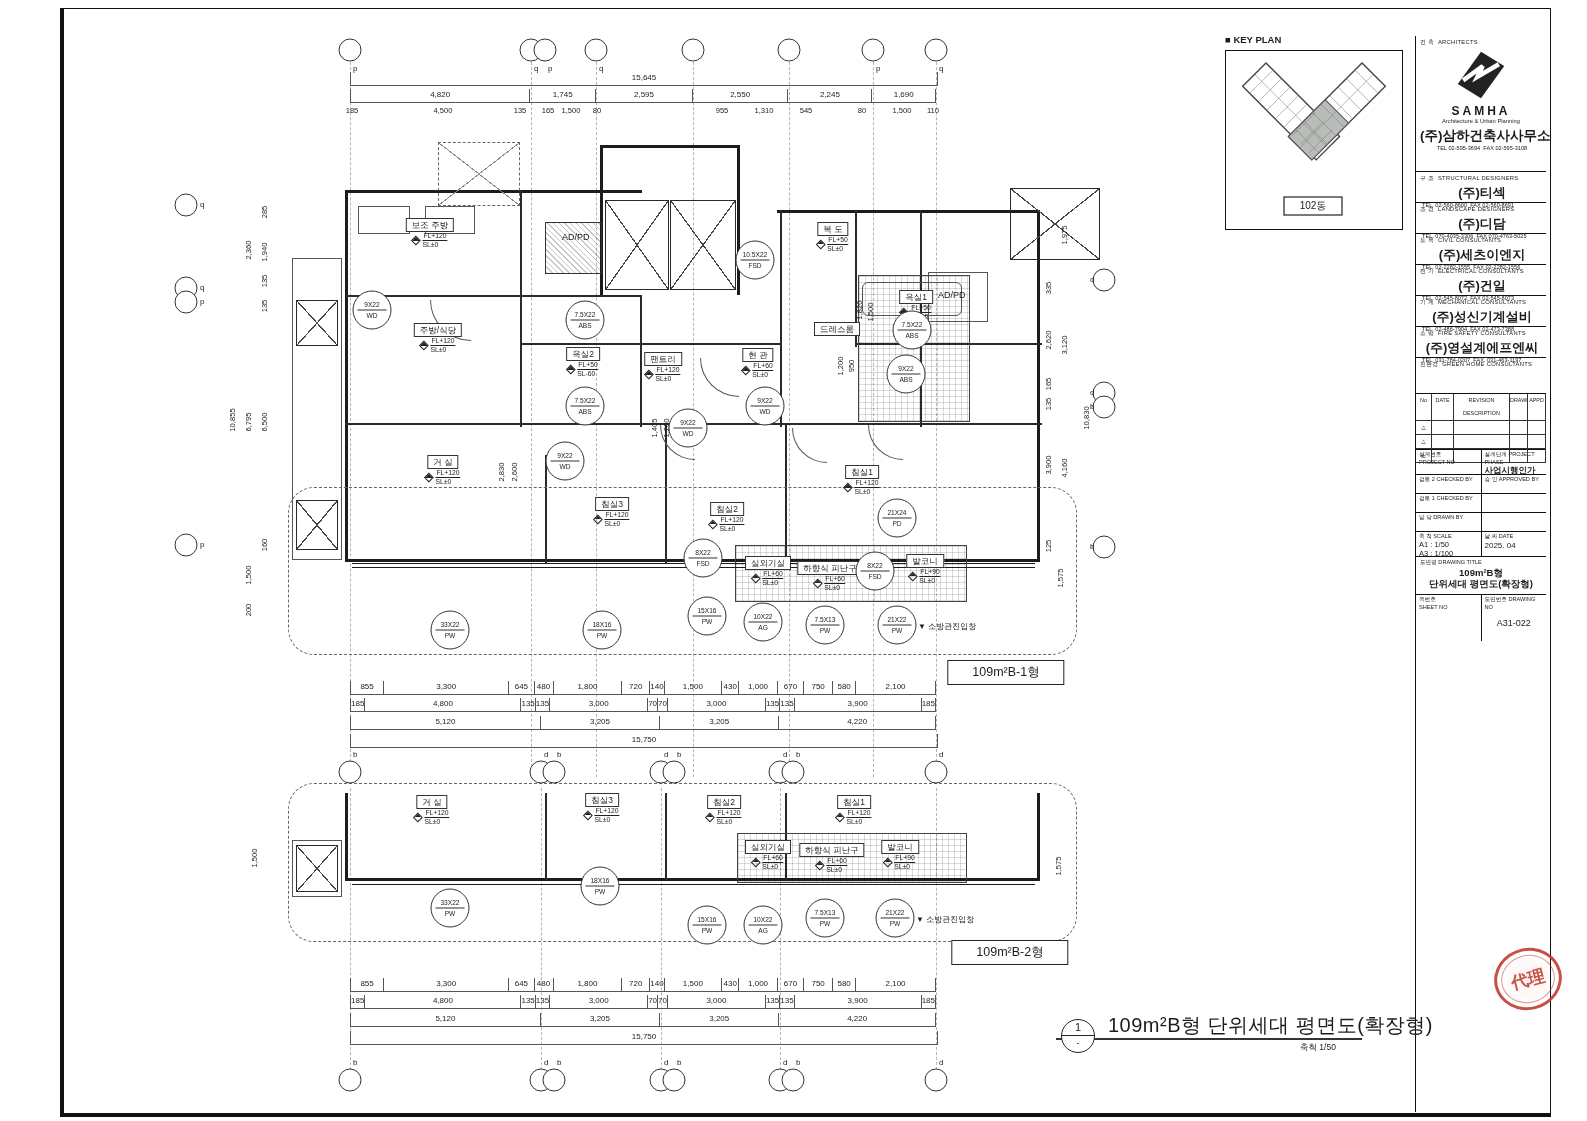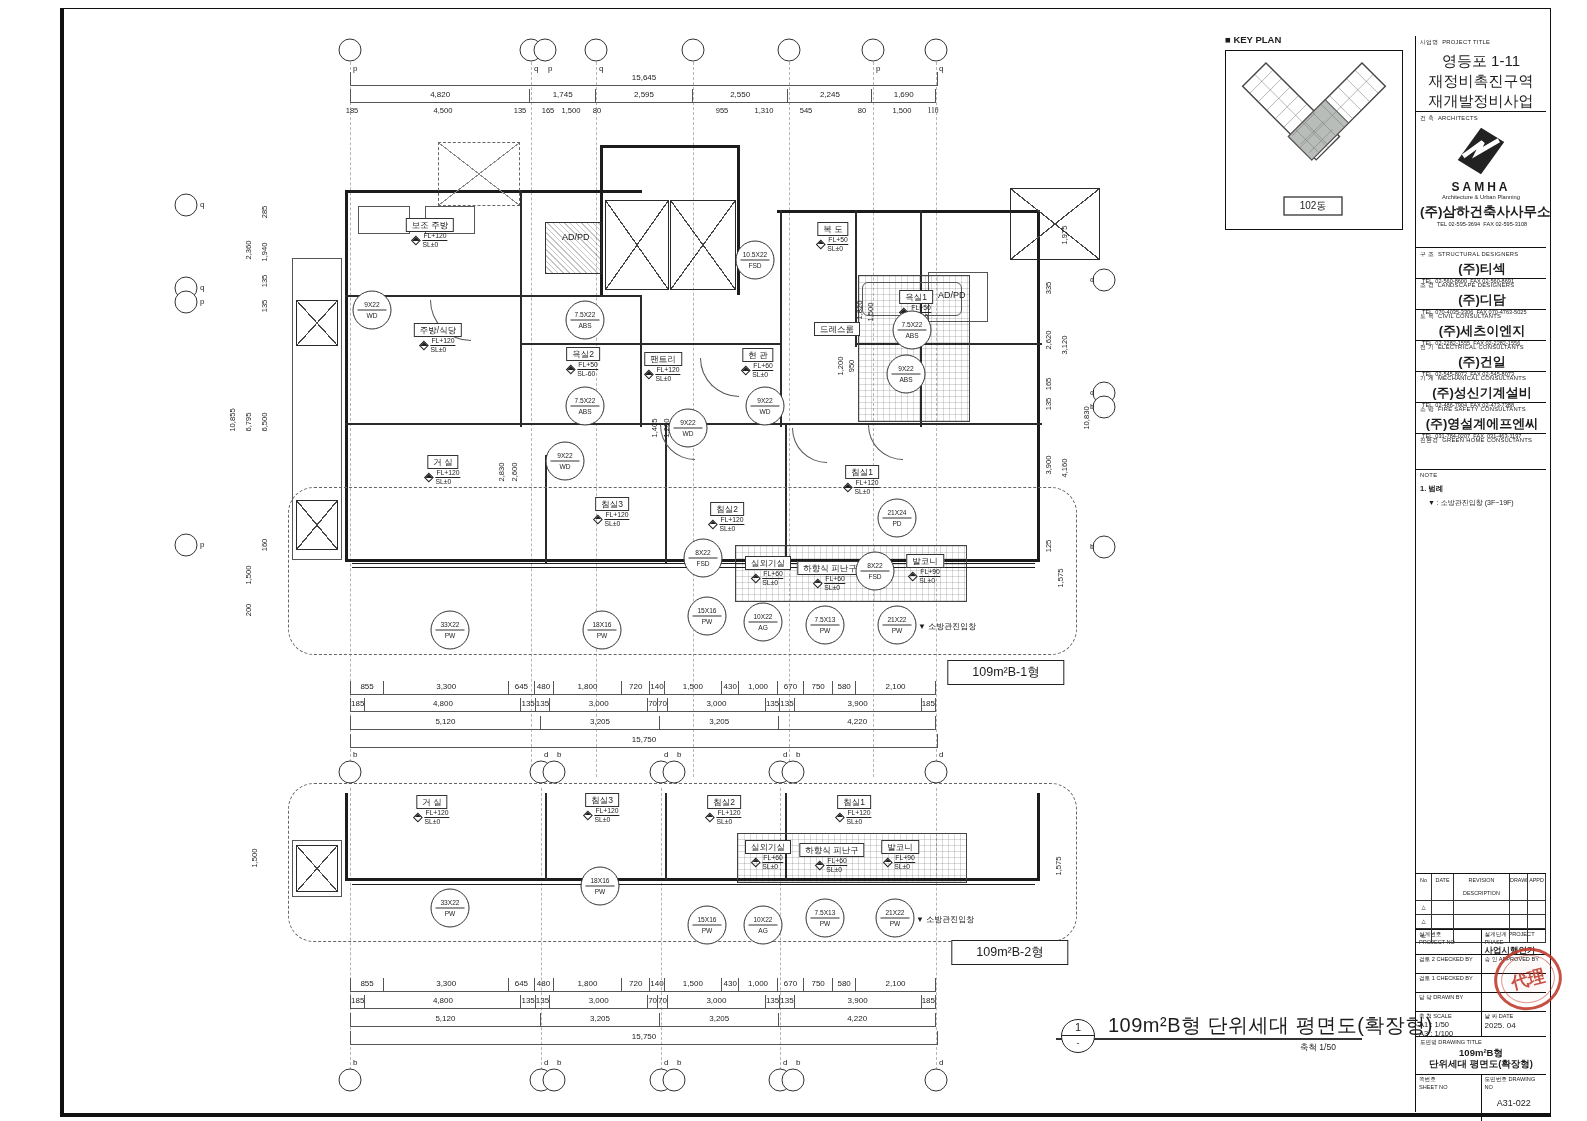--- a/index.html
+++ b/index.html
@@ -490,21 +490,21 @@
       <div class="abs sm" style="left:443px;top:106px;transform:translateX(-50%);font-size:7.6px;">4,500</div>
       <div class="abs sm" style="left:520px;top:106px;transform:translateX(-50%);font-size:7.6px;">135</div>
       <div class="abs sm" style="left:548px;top:106px;transform:translateX(-50%);font-size:7.6px;">165</div>
       <div class="abs sm" style="left:571px;top:106px;transform:translateX(-50%);font-size:7.6px;">1,500</div>
       <div class="abs sm" style="left:597px;top:106px;transform:translateX(-50%);font-size:7.6px;">80</div>
       <div class="abs sm" style="left:722px;top:106px;transform:translateX(-50%);font-size:7.6px;">955</div>
       <div class="abs sm" style="left:764px;top:106px;transform:translateX(-50%);font-size:7.6px;">1,310</div>
       <div class="abs sm" style="left:806px;top:106px;transform:translateX(-50%);font-size:7.6px;">545</div>
       <div class="abs sm" style="left:862px;top:106px;transform:translateX(-50%);font-size:7.6px;">80</div>
       <div class="abs sm" style="left:902px;top:106px;transform:translateX(-50%);font-size:7.6px;">1,500</div>
-      <div class="abs sm" style="left:933px;top:106px;transform:translateX(-50%);font-size:7.6px;font-family:Liberation Serif, serif;">110</div>
+      <div class="abs sm" style="left:933px;top:106px;transform:translateX(-50%);font-size:7.6px;">110</div>
       <div class="abs dimrow" style="left:350px;top:681px;width:586px;">
         <span style="flex-grow: 855;">855</span>
         <span style="flex-grow: 3300;">3,300</span>
         <span style="flex-grow: 645;">645</span>
         <span style="flex-grow: 480;">480</span>
         <span style="flex-grow: 1800;">1,800</span>
         <span style="flex-grow: 720;">720</span>
         <span style="flex-grow: 140;">140</span>
         <span style="flex-grow: 1500;">1,500</span>
         <span style="flex-grow: 430;">430</span>
@@ -629,28 +629,20 @@
         <g transform="translate(136,12) scale(-1,1) rotate(45)">
             <path d="M10 0V33M22 0V33M34 0V33M46 0V33M58 0V33M70 0V33M82 0V33M94 0V33M0 16H104"></path>
           </g>
       </g>
       <rect x="58" y="146" width="58" height="18" fill="#fff" stroke="#333" stroke-width="1.3"></rect>
     </svg>
     <div class="abs" style="left:62px;top:148px;width:50px;text-align:center;font-size:10px;z-index:2;">102동</div>
   </div>
 
   <div class="abs" id="tblock">
-    <div class="sec" style="height:76px;">
-      <div class="seclab"><span>사업명</span>&nbsp;&nbsp;<span>PROJECT TITLE</span></div>
-      <div style="font-size:15px;text-align:center;line-height:20px;margin-top:4px;">
-        <div>영등포 1-11</div>
-        <div>재정비촉진구역</div>
-        <div>재개발정비사업</div>
-      </div>
-    </div>
     <div class="sec" style="height:136px;">
       <div class="seclab"><span>건 축</span>&nbsp;&nbsp;<span>ARCHITECTS</span></div>
       <div style="text-align:center;">
         <svg width="50" height="50" viewBox="0 0 56 56" style="margin-top:3px;">
           <path d="M28 2 L54 18 L28 54 L2 38 Z" fill="#222"></path>
           <path d="M8 34 L30 18 L24 30 L48 16" stroke="#fff" stroke-width="5" fill="none"></path>
         </svg>
         <div style="font-size:12px;font-weight:bold;letter-spacing:3px;">SAMHA</div>
         <div style="font-size:5.8px;">Architecture &amp; Urban Planning</div>
         <div style="font-size:13.5px;font-weight:bold;margin-top:3px;white-space:nowrap;">(주)삼하건축사사무소</div>
@@ -687,25 +679,20 @@
           <div class="seclab"><span>소 방</span>&nbsp;&nbsp;<span>FIRE SAFETY CONSULTANTS</span></div>
    <div class="firm">(주)영설계에프엔씨</div>
    <div class="telfax"><span>TEL. 031-784-0207</span>&nbsp;&nbsp;<span>FAX. 031-463-1197</span></div>
         </div>
         <div class="sec" style="height: 36px;">
           <div class="seclab"><span>친환경</span>&nbsp;&nbsp;<span>GREEN HOME CONSULTANTS</span></div>
    <div class="firm"></div>
    <div class="telfax"><span></span>&nbsp;&nbsp;<span></span></div>
         </div>
       </div>
-    <div class="sec" style="height:404px;">
-      <div class="seclab">NOTE</div>
-      <div style="font-size:7.5px;font-weight:bold;margin-top:6px;">1. 범례</div>
-      <div style="font-size:7px;margin:4px 0 0 8px;">▼ : 소방관진입창 (3F~19F)</div>
-    </div>
     <div class="sec" style="height:56px;padding:0;">
       <div class="revgrid">
         <div>No</div>
           <div>DATE</div>
           <div>REVISION DESCRIPTION</div>
           <div>DRAWN</div>
           <div>APPD</div>
         <div>△</div>
           <div></div>
           <div></div>

